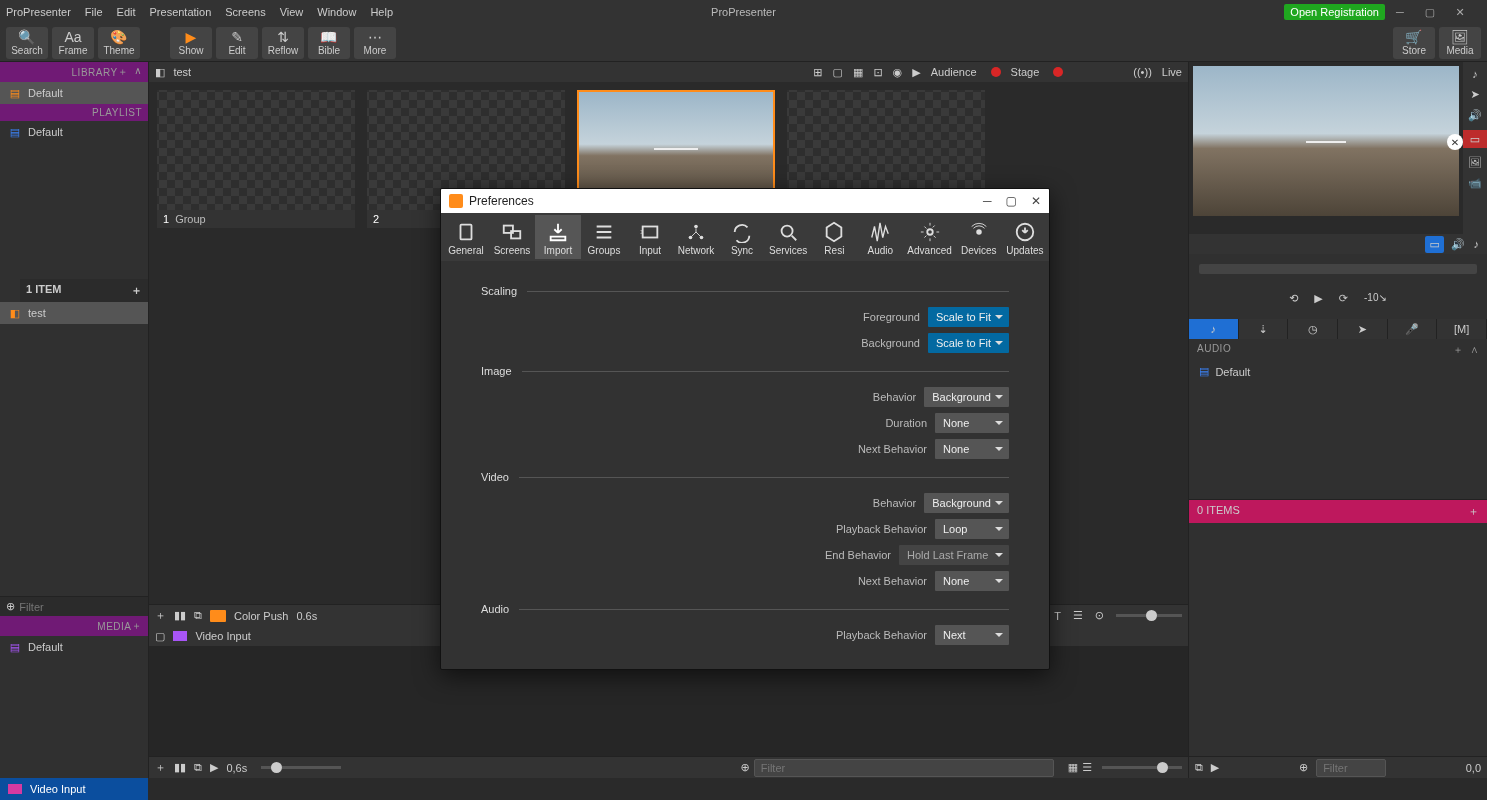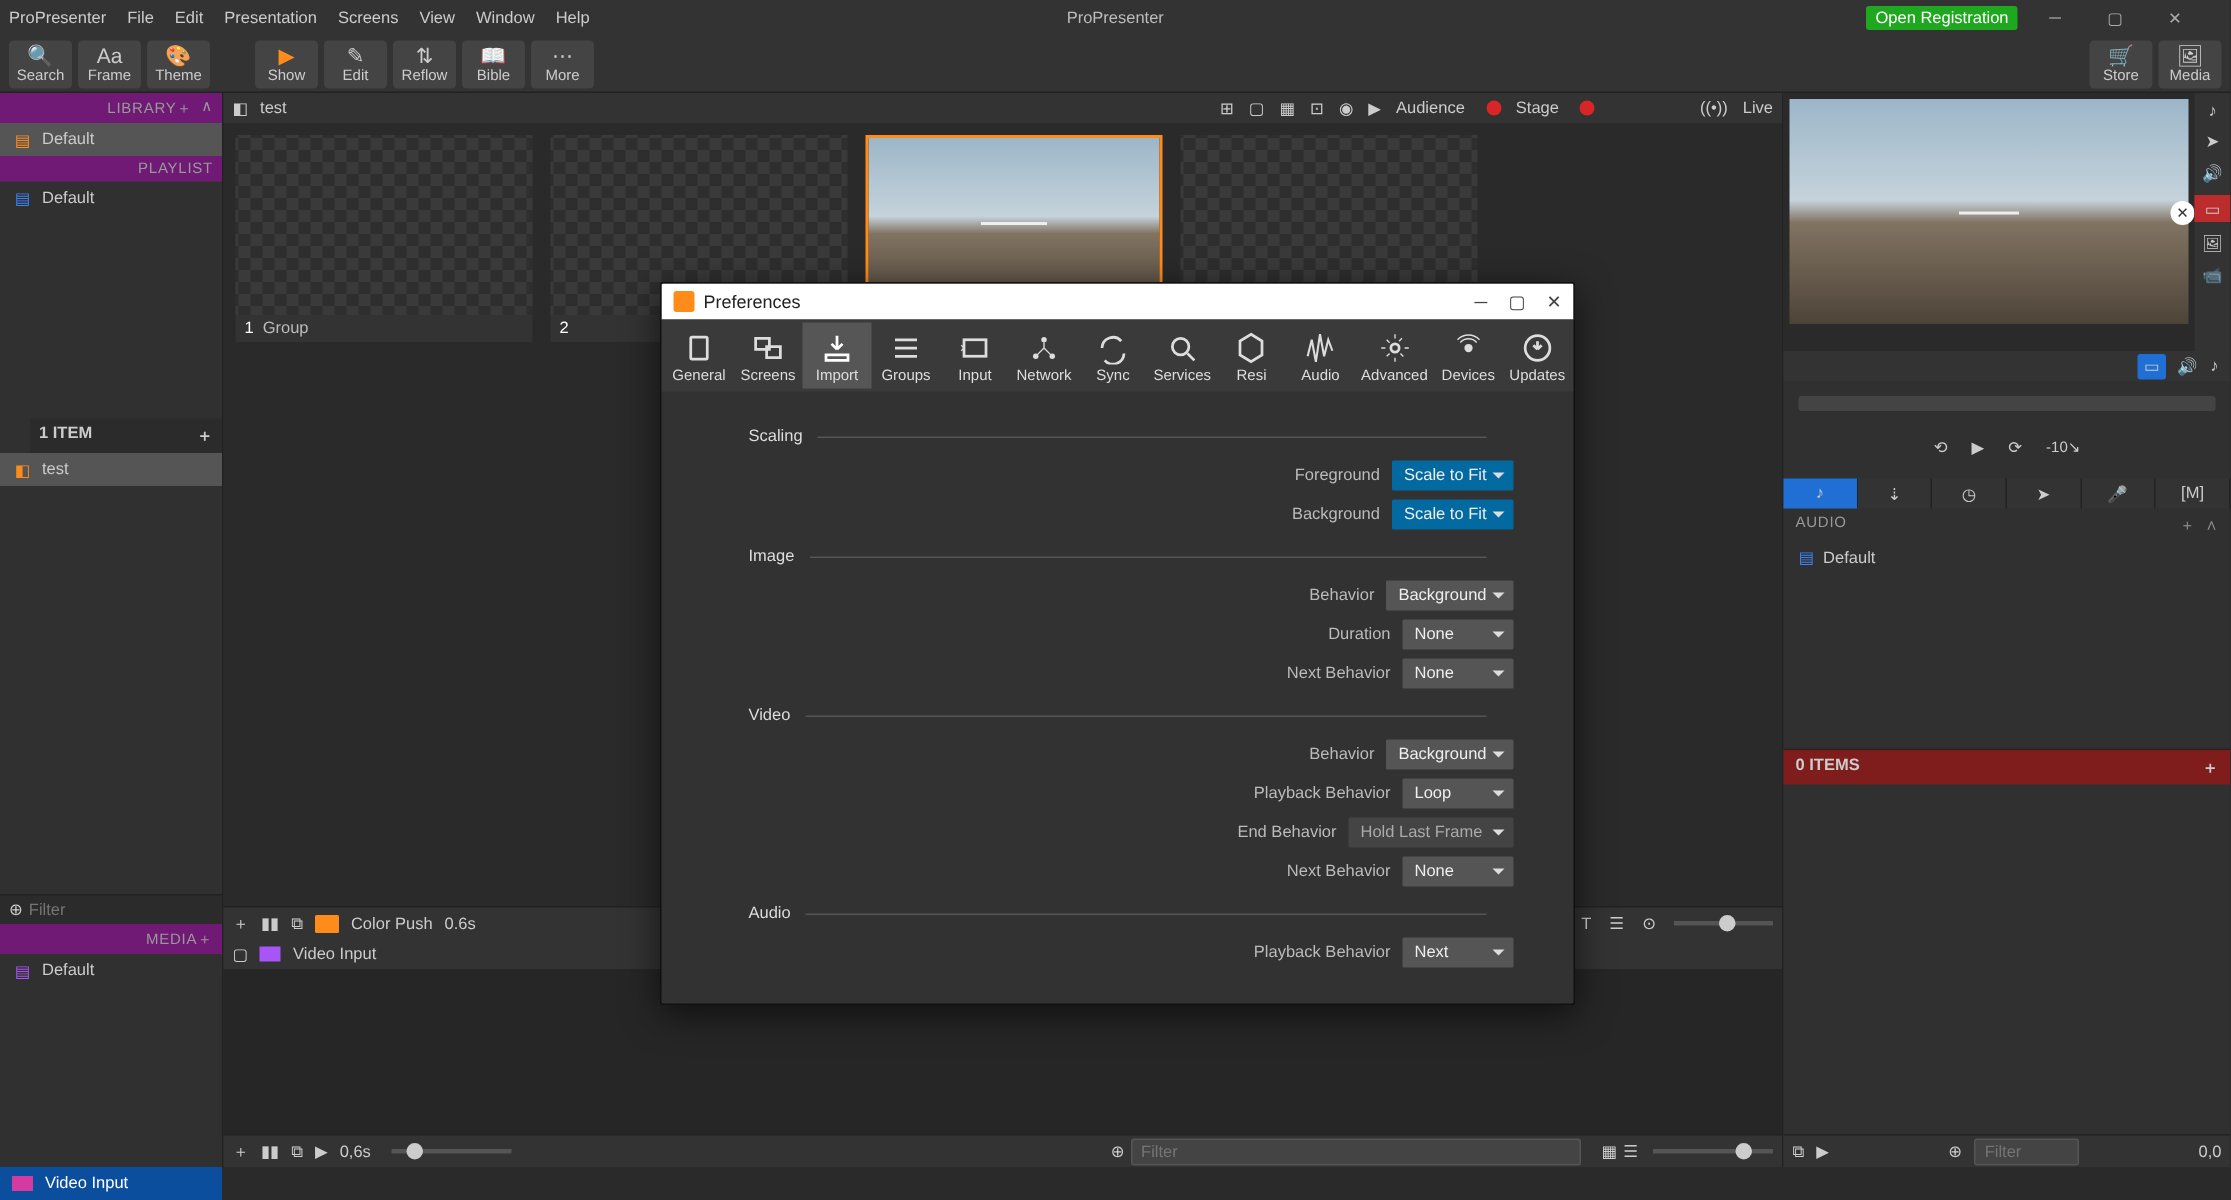--- a/index.html
+++ b/index.html
@@ -3,21 +3,21 @@
 <meta charset="utf-8">
 <style>
 * { margin: 0; padding: 0; box-sizing: border-box; font-family: -apple-system, "Segoe UI", Arial, sans-serif; }
 body { background: #2a2a2a; color: #ccc; font-size: 11px; width: 1487px; height: 800px; overflow: hidden; position: relative; }
 
 
 .titlebar { height: 24px; background: #333; display: flex; align-items: center; padding: 0 6px; position: relative; }
 .titlebar .menu { display: flex; gap: 14px; }
 .titlebar .menu span { cursor: pointer; }
 .titlebar .center-title { position: absolute; left: 50%; transform: translateX(-50%); color: #bbb; }
-.titlebar .right { position: absolute; right: 22px; display: flex; align-items: center; gap: 10px; }
+.titlebar .right { position: absolute; right: 12px; display: flex; align-items: center; }
 .badge { background: #1fa71f; color: #fff; padding: 2px 6px; border-radius: 2px; font-size: 11px; }
 .win-btn { width: 30px; height: 18px; display:flex; align-items:center; justify-content:center; color:#aaa; }
 
 
 .toolbar { height: 38px; background: #333; display: flex; align-items: center; padding: 0 6px; border-bottom: 1px solid #222;}
 .tool-group { display:flex; gap:4px; }
 .tool-btn { background:#444; width:42px; height:32px; border-radius:3px; display:flex; flex-direction:column; align-items:center; justify-content:center; color:#ccc; font-size:10px; gap:1px;}
 .tool-btn.orange svg *, .tool-btn.orange .gly { color:#ff8c1a; fill:#ff8c1a; }
 .toolbar .spacer { flex:1; }
 
@@ -83,39 +83,39 @@
 .right-progress .bar { width:100%; height:10px; background:#444; border-radius:2px;}
 .right-controls { display:flex; gap:16px; justify-content:center; padding:8px 0 14px;}
 
 .right-tabs { height:20px; background:#333; display:flex;}
 .right-tabs .tab { flex:1; display:flex; align-items:center; justify-content:center; border-right:1px solid #222;}
 .right-tabs .tab.sel { background:#1f6fd4;}
 
 .audio-sec { flex:1; display:flex; flex-direction:column;}
 .aud-head { display:flex; justify-content:space-between; padding:4px 8px; font-size:10px; color:#999; letter-spacing:.5px;}
 .aud-item { display:flex; align-items:center; gap:6px; padding:4px 10px;}
-.zero-head { display:flex; justify-content:space-between; padding:4px 8px; background:#7f1d1d; font-weight:bold; border-top:1px solid #222;}
+.zero-head { display:flex; justify-content:space-between; padding:4px 8px; background:#be185d; font-weight:normal; border-top:1px solid #222;}
 .right-foot { height:22px; background:#333; display:flex; align-items:center; padding:0 6px; gap:8px; border-top:1px solid #222;}
 .right-foot input { width:70px; background:#444; border:1px solid #555; padding:2px 6px; color:#ccc; font-size:11px; border-radius:2px;}
 
 
 .statusbar { height:22px; background:#0b4e9e; color:#fff; display:flex; align-items:center; padding:0 8px; gap:8px; position:absolute; bottom:0; left:0; width:148px;}
 .sb-cam { width:14px; height:10px; background:#d53aa1; display:inline-block;}
 
 
 .modal { position:absolute; left:440px; top:188px; width:610px; background:#323232; border:1px solid #111; box-shadow:0 6px 24px rgba(0,0,0,.6); z-index:100; border-radius:2px; overflow:hidden;}
 .modal-title { height:24px; background:#fff; color:#222; display:flex; align-items:center; padding:0 8px; gap:6px; font-size:12px;}
 .modal-title .right { margin-left:auto; display:flex; gap:14px; color:#444;}
 .modal-title .logo { width:14px; height:14px; background:#ff8c1a; border-radius:2px;}
 .modal-tabs { height:48px; background:#3a3a3a; display:flex; padding:2px 2px;}
 .modal-tabs .mt { flex:0 0 auto; min-width:46px; padding:4px 4px 2px; display:flex; flex-direction:column; align-items:center; justify-content:center; gap:2px; font-size:10px; color:#ddd;}
 .modal-tabs .mt.sel { background:#565656; }
 .modal-tabs .mt svg { width:22px; height:22px; }
 .modal-body { padding:14px 40px 20px; }
-.grp-head { display:flex; align-items:center; gap:10px; margin:10px 18px 8px; color:#ddd; font-size:11px;}
+.grp-head { display:flex; align-items:center; gap:10px; margin:10px 0 8px; color:#ddd; font-size:11px;}
 .grp-head .line { flex:1; height:1px; background:#555;}
 .form-row { display:flex; align-items:center; justify-content:flex-end; gap:8px; height:24px; margin:2px 0;}
 .form-row .lbl { color:#bbb; font-size:11px;}
 .dd { background:#555; height:20px; min-width:74px; padding:0 18px 0 8px; display:flex; align-items:center; font-size:11px; color:#eee; position:relative; border-radius:1px;}
 .dd.blue { background:#0369a1;}
 .dd.wide { min-width:110px; background:#444; color:#aaa;}
 .dd::after { content:""; position:absolute; right:6px; top:8px; border:4px solid transparent; border-top-color:#ddd;}
 
 svg { fill: currentColor; }
 .gly { font-size:14px; line-height:1;}

